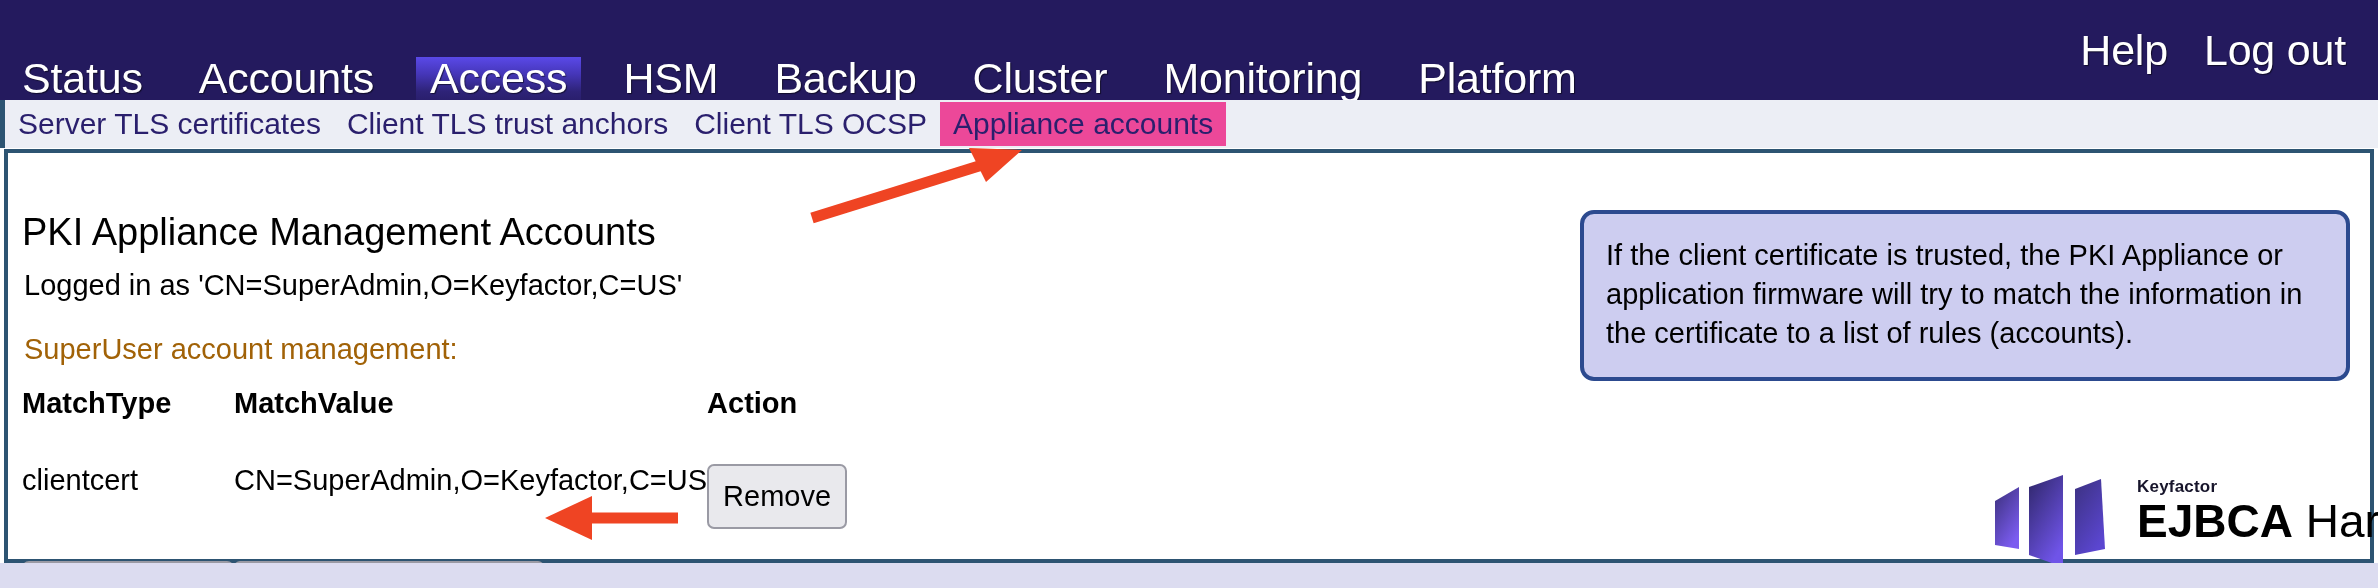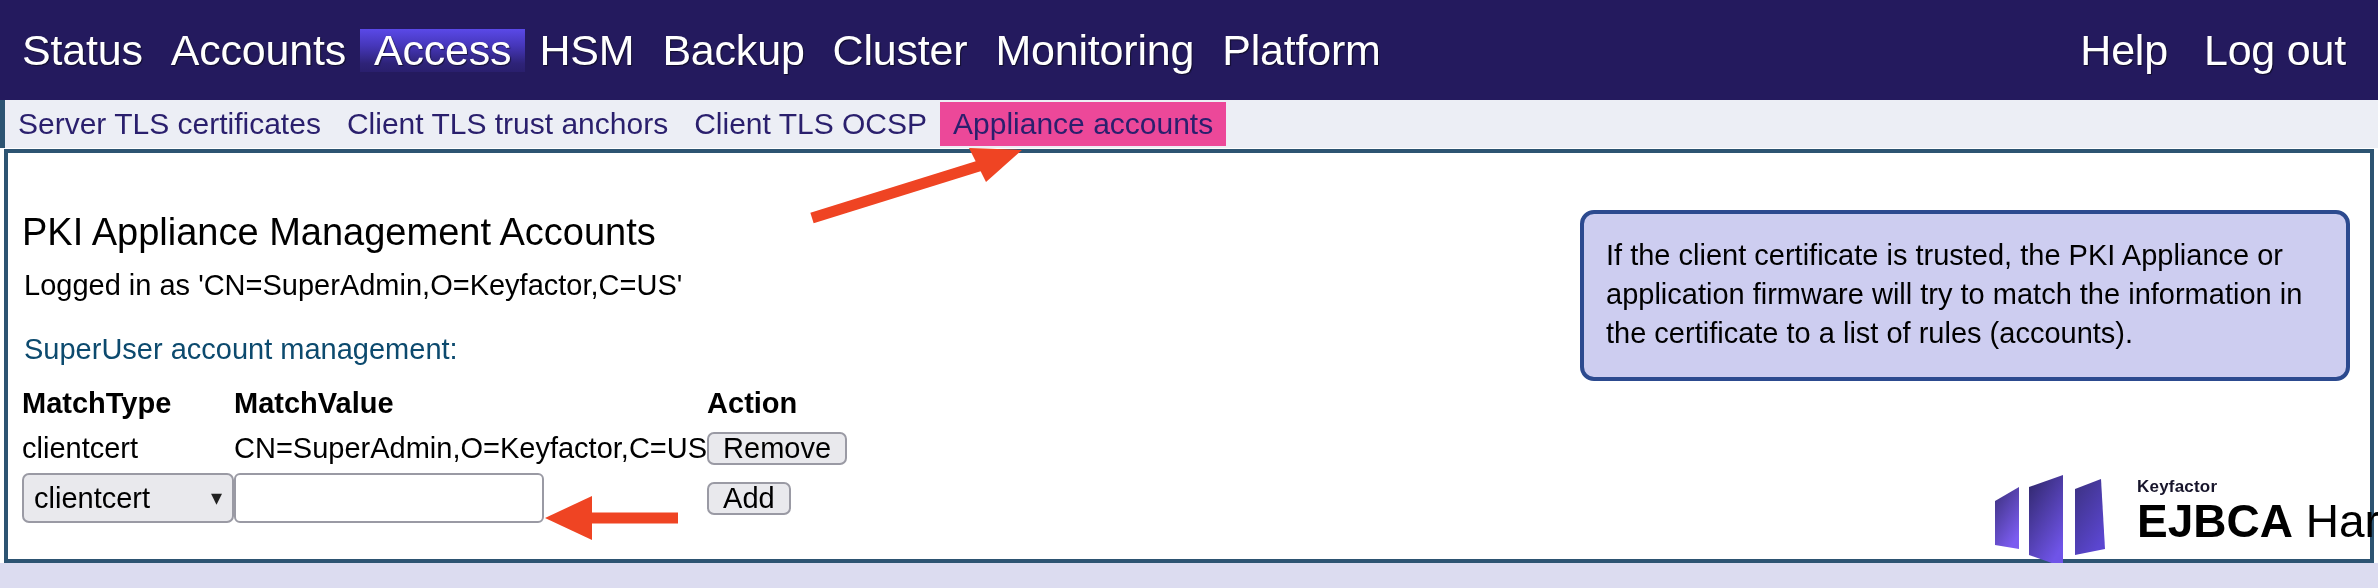--- a/index.html
+++ b/index.html
@@ -21,23 +21,24 @@
     left: 0; top: 0;
     width: 2378px;
     height: 100px;
     background: #241a5e;
     display: flex;
     align-items: center;
     box-sizing: border-box;
   }
   .topnav-left {
     display: flex;
-    align-items: center;
+    align-items: flex-end;
     height: 100px;
     margin-left: 8px;
+    gap: 28px;
   }
   .topnav-right {
     display: flex;
     align-items: stretch;
     height: 100px;
     margin-left: auto;
     margin-right: 18px;
     gap: 8px;
   }
   .navitem {
@@ -112,21 +113,21 @@
     left: 16px; top: 118px;
     font-size: 29px;
     color: #000000;
     line-height: 1;
     white-space: nowrap;
   }
   .section-label {
     position: absolute;
     left: 16px; top: 182px;
     font-size: 29px;
-    color: #0c4a6e;
+    color: #a16207;
     line-height: 1;
     white-space: nowrap;
   }
 
   
   .acct-table {
     position: absolute;
     left: 14px; top: 236px;
     border-collapse: collapse;
   }
@@ -152,23 +153,24 @@
   .col-value { width: 470px; }
   .col-action { width: 200px; }
 
   .btn {
     font-family: "Liberation Sans", sans-serif;
     font-size: 29px;
     color: #000000;
     background: #e9e9ed;
     border: 2px solid #9a9aa4;
     border-radius: 7px;
-    padding: 0 14px;
+    padding: 16px 14px;
     line-height: 1;
     cursor: pointer;
+    margin-top: 32px;
   }
   .select-box {
     font-family: "Liberation Sans", sans-serif;
     font-size: 29px;
     color: #000000;
     background: #e9e9ed;
     border: 2px solid #9a9aa4;
     border-radius: 7px;
     width: 212px;
     height: 50px;

